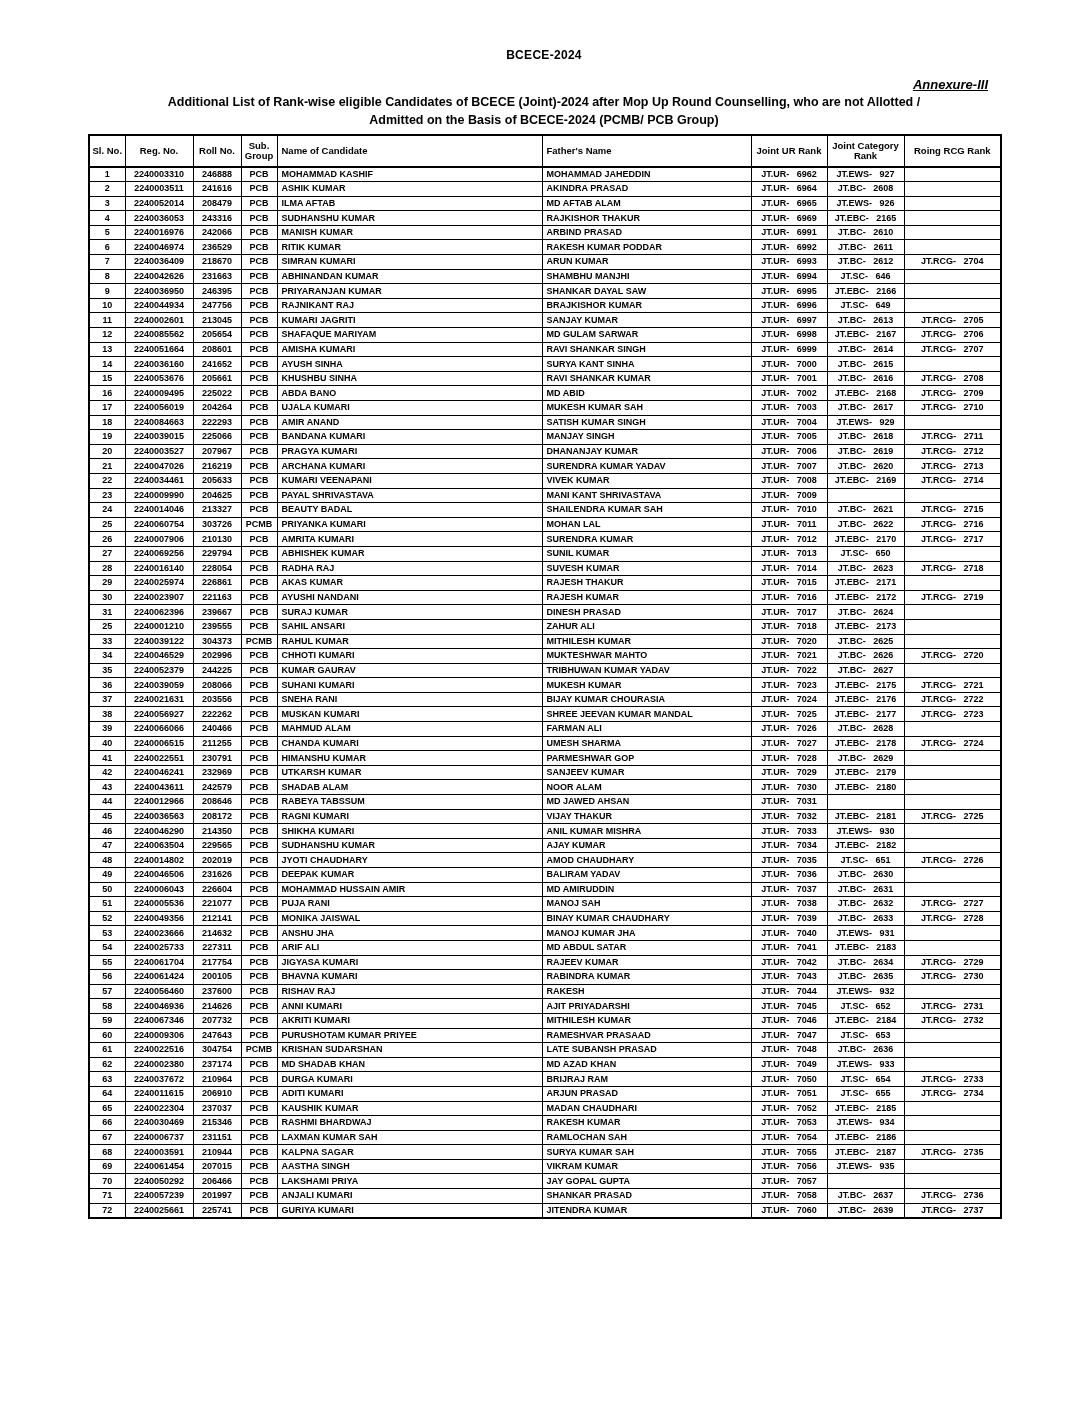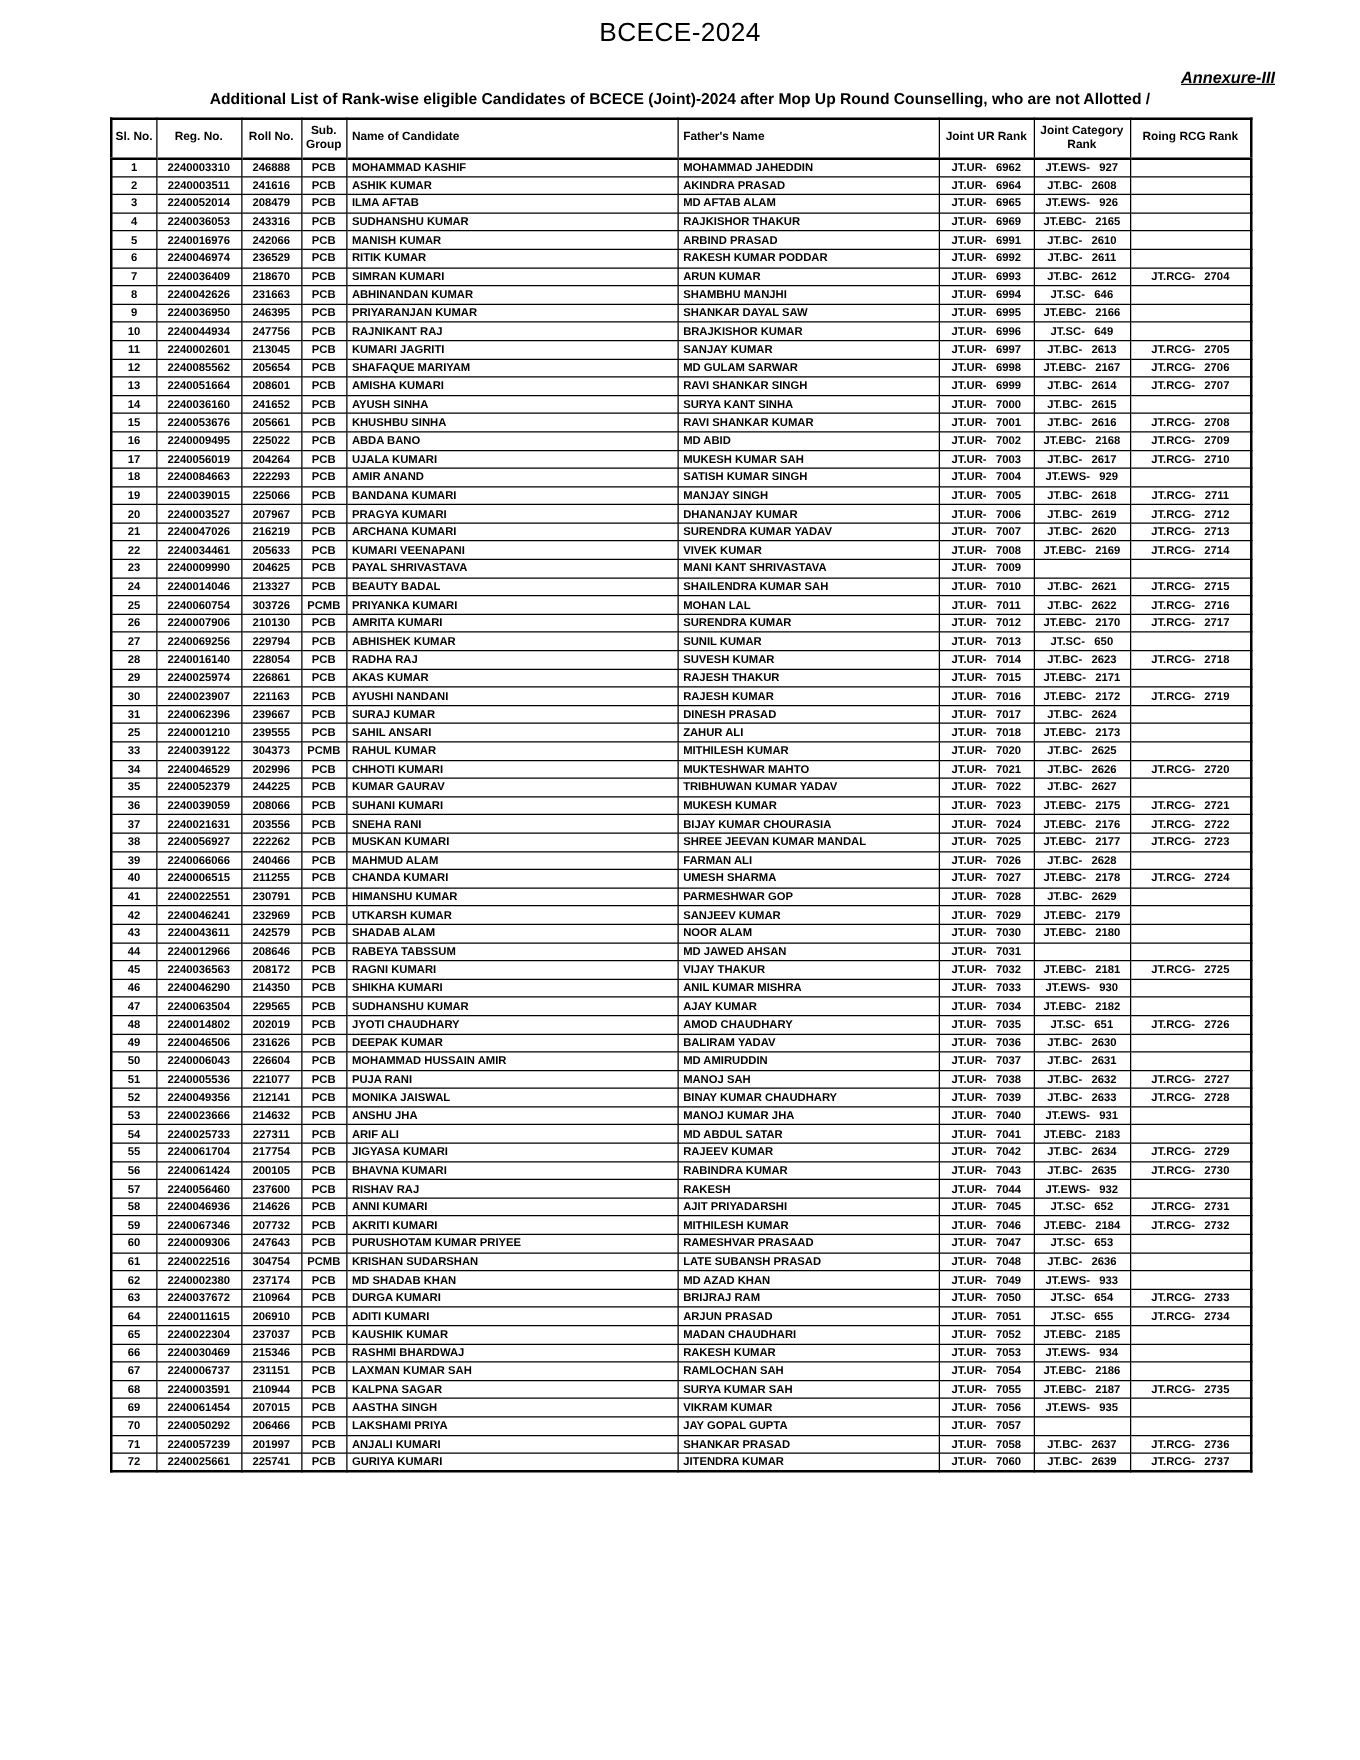--- a/index.html
+++ b/index.html
@@ -15,28 +15,28 @@
     position: relative;
   }
   .page {
     position: relative;
     width: 1088px;
     height: 1408px;
     overflow: hidden;
   }
   .doc-title {
     text-align: center;
-    padding-top: 15px;
-    font-size: 21px;
-    font-weight: normal;
+    padding-top: 48px;
+    font-size: 12px;
+    font-weight: bold;
     letter-spacing: 0.3px;
   }
   .annexure {
     text-align: right;
-    padding-right: 68px;
+    padding-right: 100px;
     margin-top: 15px;
     font-size: 13px;
     font-weight: bold;
     font-style: italic;
     text-decoration: underline;
   }
   .subtitle {
     text-align: center;
     font-weight: bold;
     font-size: 12.5px;
@@ -107,20 +107,21 @@
 <body>
 
 <div class="page">
 
   <div class="doc-title">BCECE-2024</div>
 
   <div class="annexure">Annexure-III</div>
 
   <div class="subtitle">
     <div>Additional List of Rank-wise eligible Candidates of BCECE (Joint)-2024 after Mop Up Round Counselling, who are not Allotted /</div>
+    <div>Admitted on the Basis of BCECE-2024 (PCMB/ PCB Group)</div>
   </div>
 
   <table class="rank-table">
     <colgroup>
       <col class="c1">
         <col class="c2">
         <col class="c3">
         <col class="c4">
         <col class="c5">
       <col class="c6">

